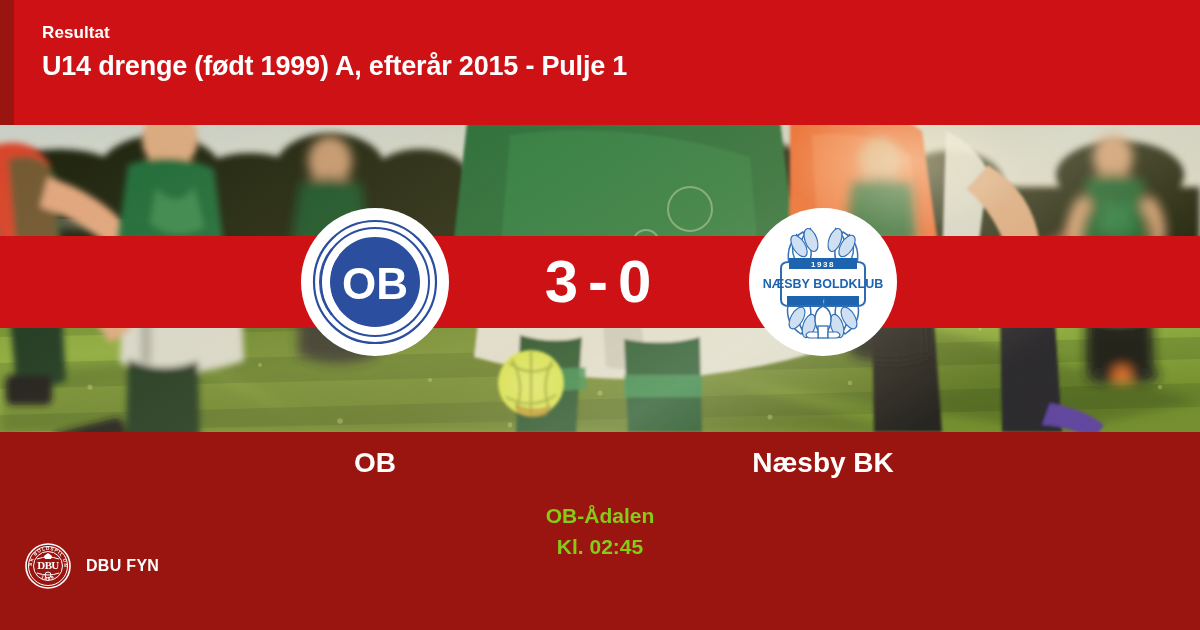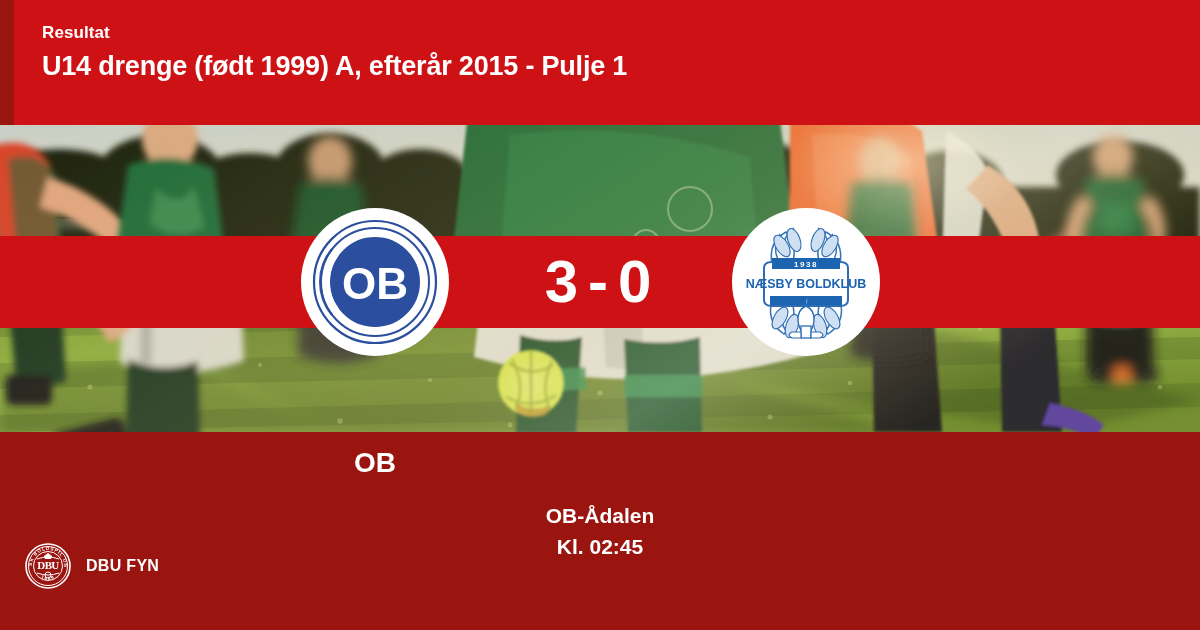--- a/index.html
+++ b/index.html
@@ -75,21 +75,21 @@
   
   .logo-disc {
     position:absolute;
     width:148px; height:148px;
     border-radius:50%;
     background:#ffffff;
     z-index:6;
     display:flex; align-items:center; justify-content:center;
   }
   #logo-home { left:301px; top:208px; }
-  #logo-away { left:732px; top:208px; }
+  #logo-away { left:749px; top:208px; }
   .logo-disc svg { display:block; }
 
   
   #names {
     position:absolute; left:0; top:432px;
     width:1200px; height:62px;
     z-index:5;
     display:flex; align-items:center;
   }
   #names .team-name {
@@ -103,21 +103,21 @@
   #names .n-away { position:absolute; left:733px; top:14px; width:180px; }
 
   
   #meta {
     position:absolute; left:0; top:500px;
     width:1200px;
     z-index:5;
     text-align:center;
   }
   #meta div {
-    color:#ffffff;
+    color:#84cc16;
     font-size:21px;
     font-weight:bold;
     line-height:31px;
   }
 
   
   #footer-brand {
     position:absolute; left:24px; top:542px;
     z-index:5;
     display:flex; align-items:center; gap:14px;
@@ -414,20 +414,21 @@
         <path d="M64 87 q3 -4 1 -7"></path>
       </g>
       <rect x="59" y="108" width="10" height="12" fill="#ffffff" stroke="#2E6DB4" stroke-width="1.3"></rect>
       <path d="M50 114 q-6 3 0 6 l9 0 l0 -6 Z" fill="#ffffff" stroke="#2E6DB4" stroke-width="1.2"></path>
       <path d="M78 114 q6 3 0 6 l-9 0 l0 -6 Z" fill="#ffffff" stroke="#2E6DB4" stroke-width="1.2"></path>
     </svg>
   </div>
 
   <div id="names">
     <div class="team-name n-home">OB</div>
+    <div class="team-name n-away">Næsby BK</div>
   </div>
 
   <div id="meta">
     <div>OB-Ådalen</div>
     <div>Kl. 02:45</div>
   </div>
 
   <div id="footer-brand">
     <svg id="dbu-mark" width="48" height="48" viewBox="0 0 48 48">
       <defs>

